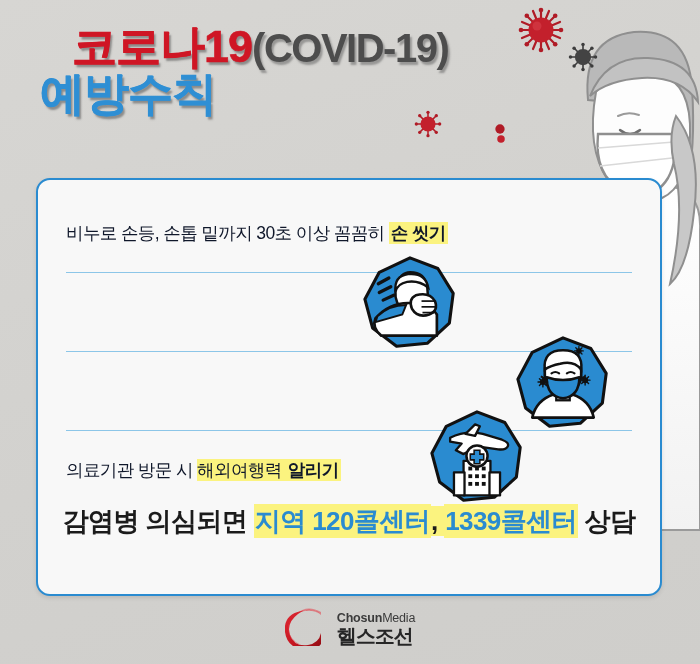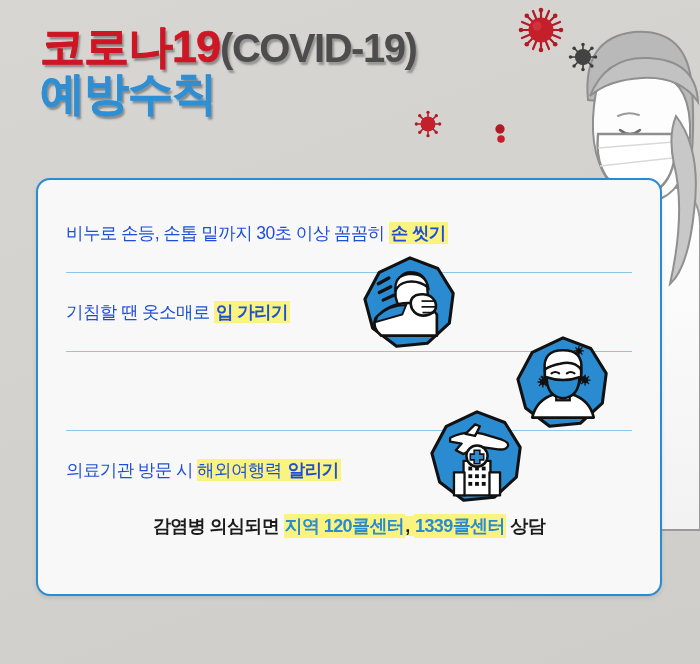--- a/index.html
+++ b/index.html
@@ -36,21 +36,21 @@
   .virus { position: absolute; }
 
   
   .title-block {
     position: absolute;
     left: 40px;
     top: 24px;
     width: 520px;
   }
   .title-line { white-space: nowrap; line-height: 1.0; }
-  .t-row1 { margin-bottom: 2px; }
+  .t-row1 { margin-bottom: 2px; margin-left: 32px; }
   .t-ko-red {
     font-size: 45px;
     font-weight: bold;
     color: #cf1625;
     letter-spacing: -1px;
     text-shadow: 2px 3px 2px rgba(80,80,80,.55);
     -webkit-text-stroke: 0.6px #cf1625;
   }
   .t-en-gray {
     font-size: 40px;
@@ -90,21 +90,21 @@
     margin: 0 28px;
     display: flex;
     align-items: center;
     border-bottom: 1px solid #8cc6e8;
   }
   .rule-row:first-child { margin-top: 14px; }
   .rule-row.no-line { border-bottom: none; }
 
   .rule-text {
     font-size: 17.5px;
-    color: #1d4ed8;
+    color: #0f172a;
     letter-spacing: -0.6px;
     white-space: nowrap;
     z-index: 2;
   }
   .hl {
     background: #fbf37f;
     font-weight: bold;
     padding: 1px 2px;
   }
   .hl-plain { background: #fbf37f; padding: 1px 0; }
@@ -115,26 +115,25 @@
     z-index: 3;
     pointer-events: none;
   }
 
   
   .call-line {
     position: absolute;
     left: 0; right: 0;
     top: 324px;
     text-align: center;
-    font-size: 18px;
+    font-size: 26px;
     font-weight: bold;
     color: #1b1b1b;
     letter-spacing: -0.6px;
     white-space: nowrap;
-    margin-top: 10px;
   }
   .call-hl {
     background: #fbf37f;
     color: #2a8bd0;
     font-weight: bold;
     padding: 2px 1px;
   }
   .call-comma { background: #fbf37f; color: #1b1b1b; }
 
   
@@ -327,23 +326,20 @@
   <div class="card">
     <div class="rules">
 
       <div class="rule-row">
         <div class="rule-text">
           <span>비누로 손등, 손톱 밑까지 30초 이상 꼼꼼히 </span><span class="hl">손 씻기</span>
         </div>
       </div>
 
       <div class="rule-row">
-        <div class="rule-text">
-          <span>기침할 땐 옷소매로 </span><span class="hl">입 가리기</span>
-        </div>
         <div class="rule-icon" style="left:296px; top:-18px;">
           <svg width="96" height="96" viewBox="0 0 100 100">
             <polygon points="50,3 79,14 95,40 91,71 68,92 36,95 11,76 3,46 18,18" fill="#2a8bd0" stroke="#111111" stroke-width="3.2" stroke-linejoin="round"></polygon>
 
             <path d="M50,18 q16,0 18,16 q2,14 -4,22 l-24,0 q-8,-12 -4,-24 q4,-14 14,-14 z" fill="#ffffff" stroke="#111" stroke-width="2.6" stroke-linejoin="round"></path>
             <path d="M48,20 q18,-2 21,14 q-10,-8 -22,-6 q-10,2 -12,10 q-2,-16 13,-18 z" fill="#ffffff" stroke="#111" stroke-width="2.4"></path>
 
             <path d="M14,66 q14,-16 34,-16 q22,0 30,12 l0,22 l-58,0 q-10,-8 -6,-18 z" fill="#ffffff" stroke="#111" stroke-width="2.8" stroke-linejoin="round"></path>
             <path d="M16,64 q12,-12 30,-12 l-4,10 l-28,8 z" fill="#2a8bd0" stroke="#111" stroke-width="2"></path>
 
@@ -466,14 +462,33 @@
         </div>
       </div>
 
     </div>
 
     <div class="call-line">
       <span>감염병 의심되면 </span><span class="call-hl">지역 120콜센터</span><span class="call-comma">, </span><span class="call-hl">1339콜센터</span><span> 상담</span>
     </div>
   </div>
 
+  <div class="logo-wrap">
+    <span>
+      <svg width="44" height="40" viewBox="0 0 44 40">
+        <defs>
+          <linearGradient id="cgrad" x1="0" y1="0" x2="1" y2="1">
+            <stop offset="0%" stop-color="#e02a35"></stop>
+            <stop offset="55%" stop-color="#c4151f"></stop>
+            <stop offset="100%" stop-color="#8e0d14"></stop>
+          </linearGradient>
+        </defs>
+        <path d="M35,7 q-12,-7 -22,1 q-12,9 -8,21 q4,12 18,10 q11,-2 13,-12 l0,11 q-5,7 -16,6 q-18,-2 -20,-18 q-2,-17 16,-21 q12,-3 19,2 z" fill="url(#cgrad)"></path>
+        <path d="M36,6 q-14,-8 -25,2 q-11,9 -7,20 q3,9 12,11 q-13,-6 -12,-18 q1,-14 16,-16 q10,-1 16,4 z" fill="#e8343f" opacity=".5"></path>
+      </svg>
+    </span>
+    <span class="logo-text">
+      <span class="logo-en"><b>Chosun</b><span>Media</span></span><br>
+      <span class="logo-ko">헬스조선</span>
+    </span>
+  </div>
 
 </div>
 
 </body></html>

